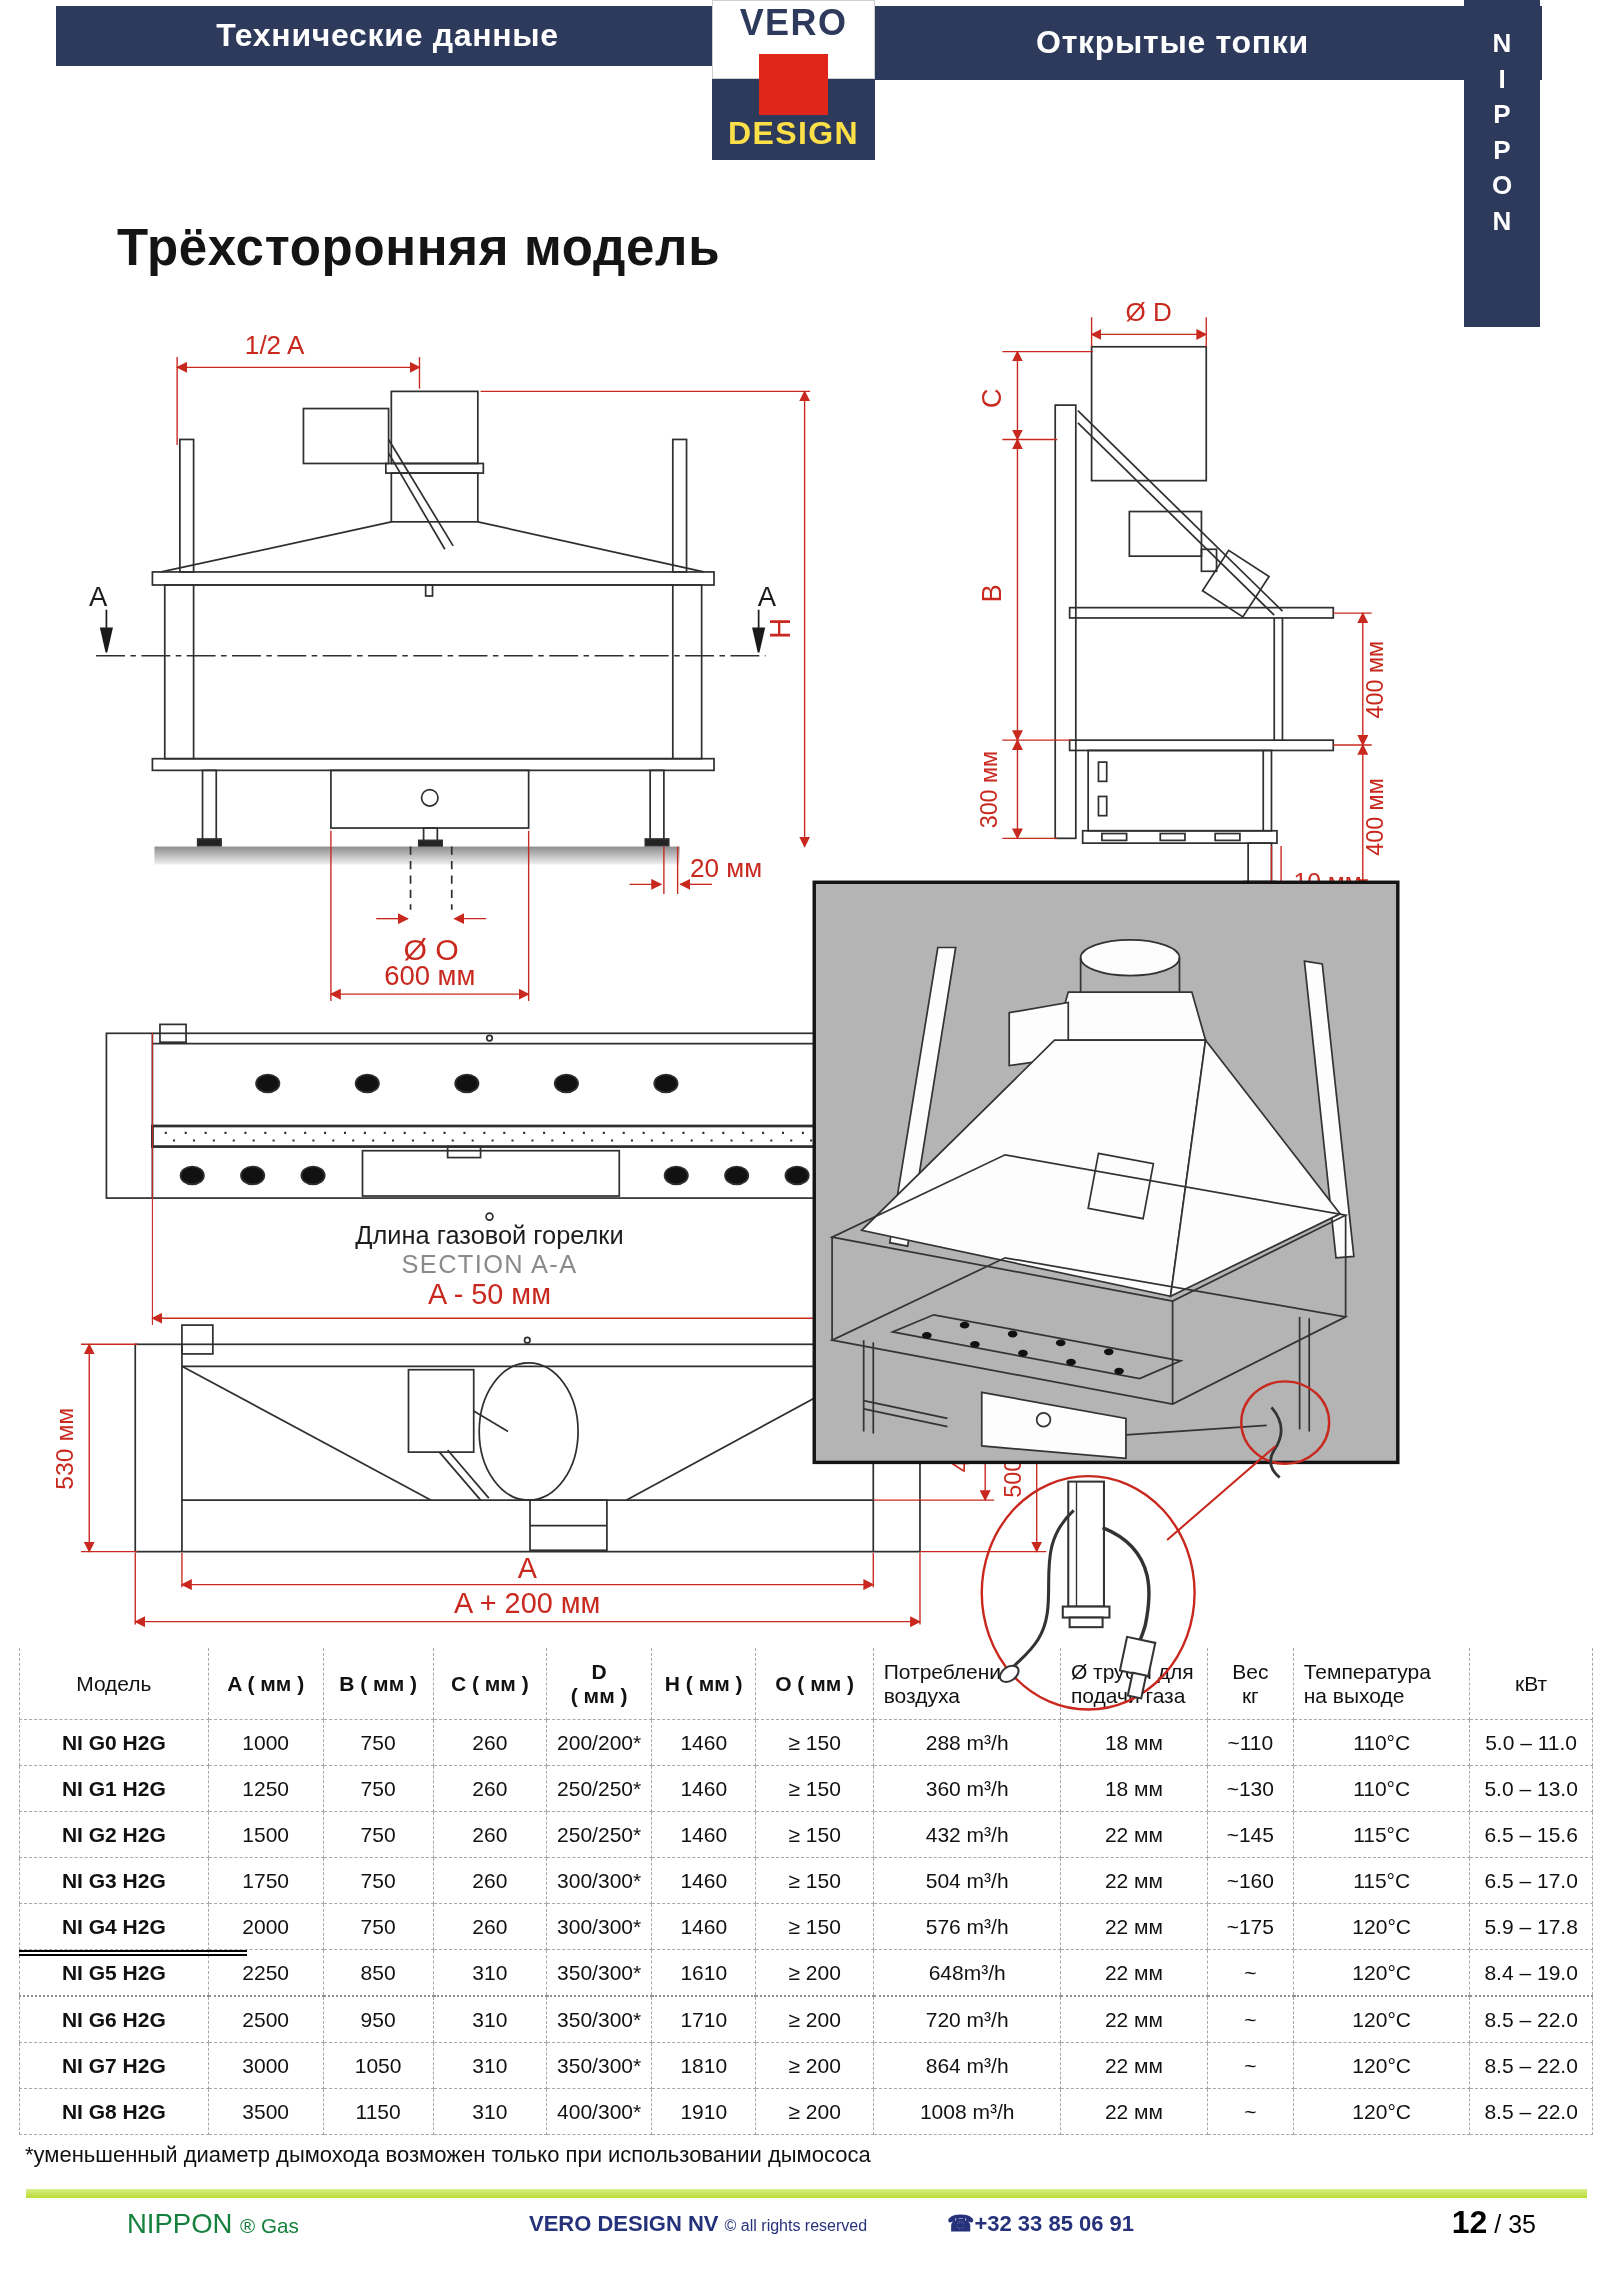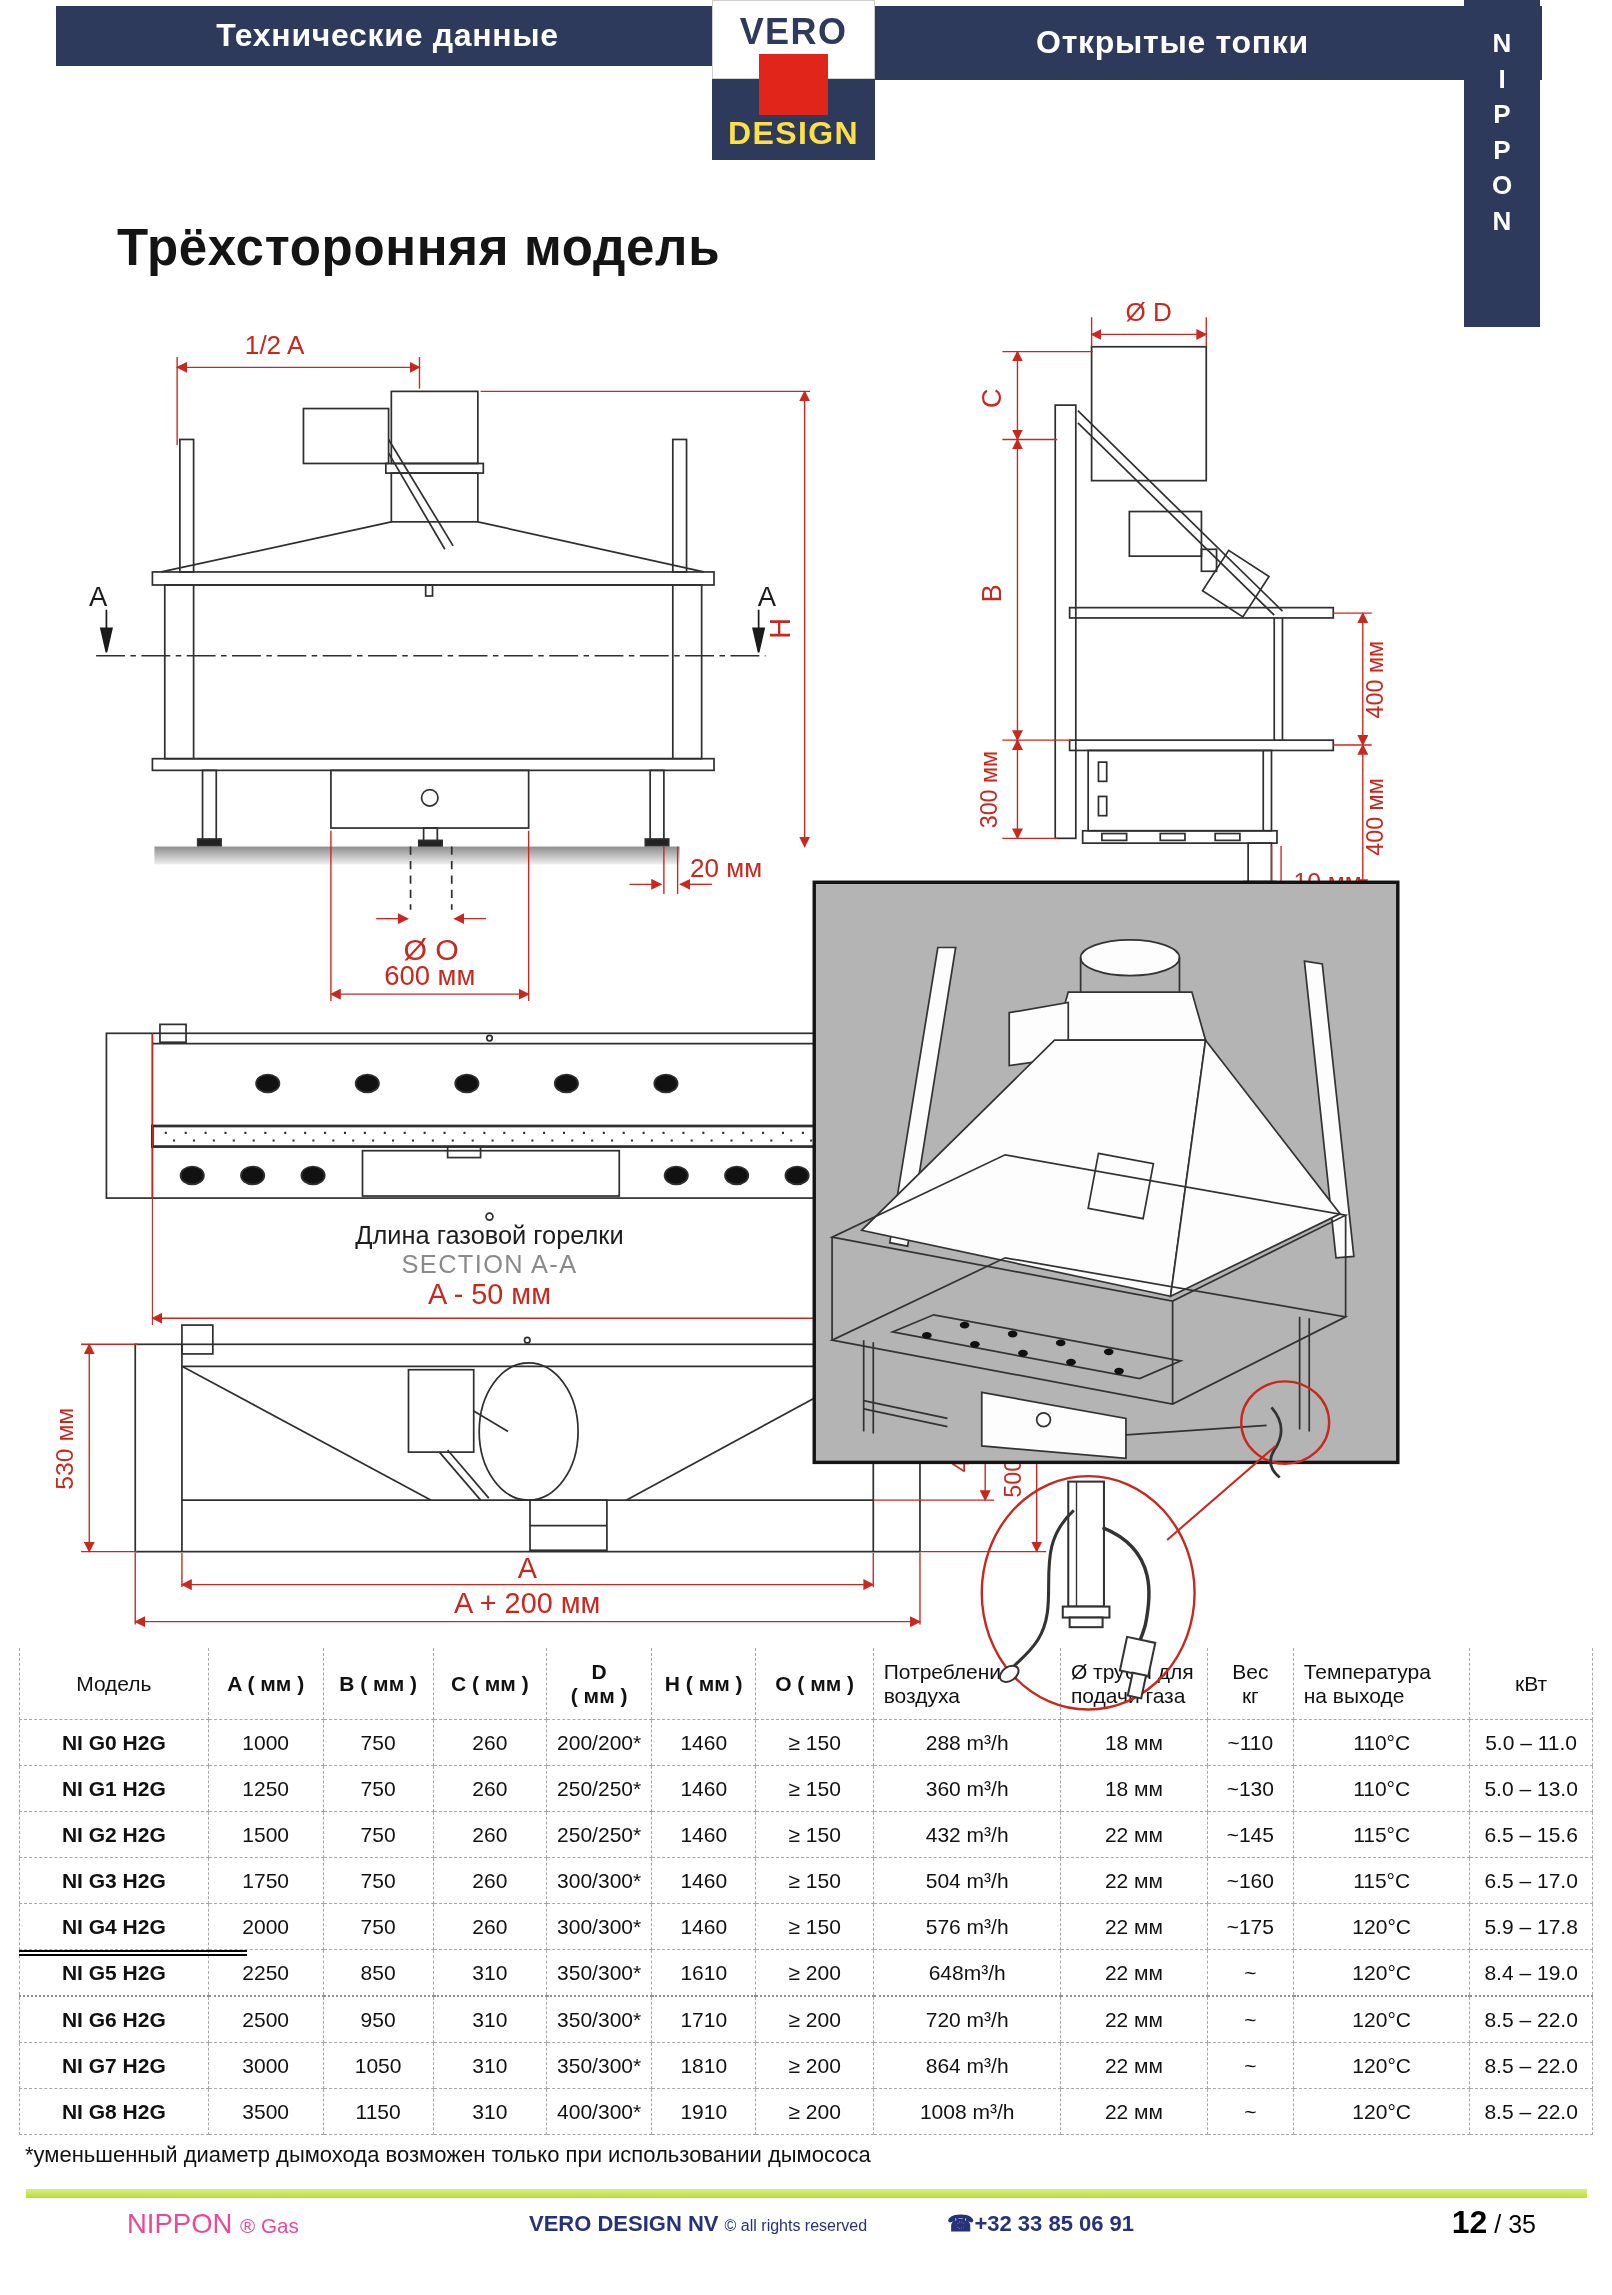--- a/index.html
+++ b/index.html
@@ -9,21 +9,21 @@
   .bar{position:absolute;background:#2e3a5c;color:#fff;display:flex;align-items:center;justify-content:center;
        font-weight:bold;font-size:32px;letter-spacing:0.7px;}
   .bar-left{left:56px;top:5.5px;width:663px;height:60px;}
   .bar-right{left:875px;top:5.5px;width:667px;height:74px;padding-right:72px;box-sizing:border-box;}
   .nippon-bar{position:absolute;left:1464px;top:0;width:76px;height:327px;background:#2e3a5c;
               display:flex;flex-direction:column;align-items:center;padding-top:30px;box-sizing:border-box;gap:9.6px;}
   .nippon-bar span{color:#fff;font-weight:bold;font-size:26px;line-height:1.0;}
   .logo{position:absolute;left:712px;top:0;width:163px;height:160px;}
   .logo .top{position:absolute;left:0;top:0;width:100%;height:79px;background:#fff;border:1.4px solid #cfcfcf;box-sizing:border-box;
              display:flex;justify-content:center;}
-  .logo .top span{color:#2e3a5c;font-weight:bold;font-size:36px;margin-top:10px;letter-spacing:1.4px;}
+  .logo .top span{color:#2e3a5c;font-weight:bold;font-size:36px;margin-top:1px;letter-spacing:1.4px;}
   .logo .bottom{position:absolute;left:0;top:79px;width:100%;height:81px;background:#2e3a5c;display:flex;justify-content:center;}
   .logo .bottom span{color:#fde047;font-weight:bold;font-size:32px;margin-top:36px;letter-spacing:1.4px;}
   .logo .sq{position:absolute;left:47px;top:54px;width:69px;height:61px;background:#e1251b;}
   
   .title{position:absolute;left:117px;top:218px;font-size:51px;font-weight:bold;color:#141414;letter-spacing:0.7px;}
   
   .drawings{position:absolute;left:0;top:295px;pointer-events:none;z-index:5;}
   
   .spec{position:absolute;left:19px;top:1648px;width:1574px;z-index:1;}
   table{border-collapse:collapse;table-layout:fixed;width:100%;font-size:21px;}
@@ -39,21 +39,21 @@
   tbody td{height:45px;}
   td.model{font-weight:bold;}
   tr.sep-strong td{border-bottom:2.7px dotted #8f8f8f;}
   .g4line{position:absolute;left:19px;top:1950px;width:228px;height:5.5px;
           border-top:2.1px solid #000;border-bottom:2.1px solid #000;box-sizing:border-box;z-index:2;}
   
   .footnote{position:absolute;left:25px;top:2142px;font-size:22px;color:#101010;text-align:right;}
   .greenline{position:absolute;left:26px;top:2189px;width:1561px;height:9px;
              background:linear-gradient(#d9ee8a,#b9dc33);}
   .footer{position:absolute;left:0;top:2201px;width:1612px;height:62px;}
-  .f-brand{position:absolute;left:127px;top:6.9px;font-size:27.5px;color:#ec4899;}
+  .f-brand{position:absolute;left:127px;top:6.9px;font-size:27.5px;color:#15803d;}
   .f-brand .r{font-size:20.6px;}
   .f-co{position:absolute;left:529px;top:9.6px;font-size:22px;font-weight:bold;color:#25317a;}
   .f-co .rights{font-weight:normal;font-size:16px;}
   .f-phone{position:absolute;left:913px;top:9.6px;font-size:22px;font-weight:bold;color:#25317a;margin-left:34px;}
   .f-page{position:absolute;right:76px;top:2.7px;font-size:25px;color:#000;}
   .f-page b{font-size:32px;}
   svg text{font-family:"Liberation Sans",sans-serif;}
   .redtxt{fill:#c8281e;}
 </style>
 </head>

